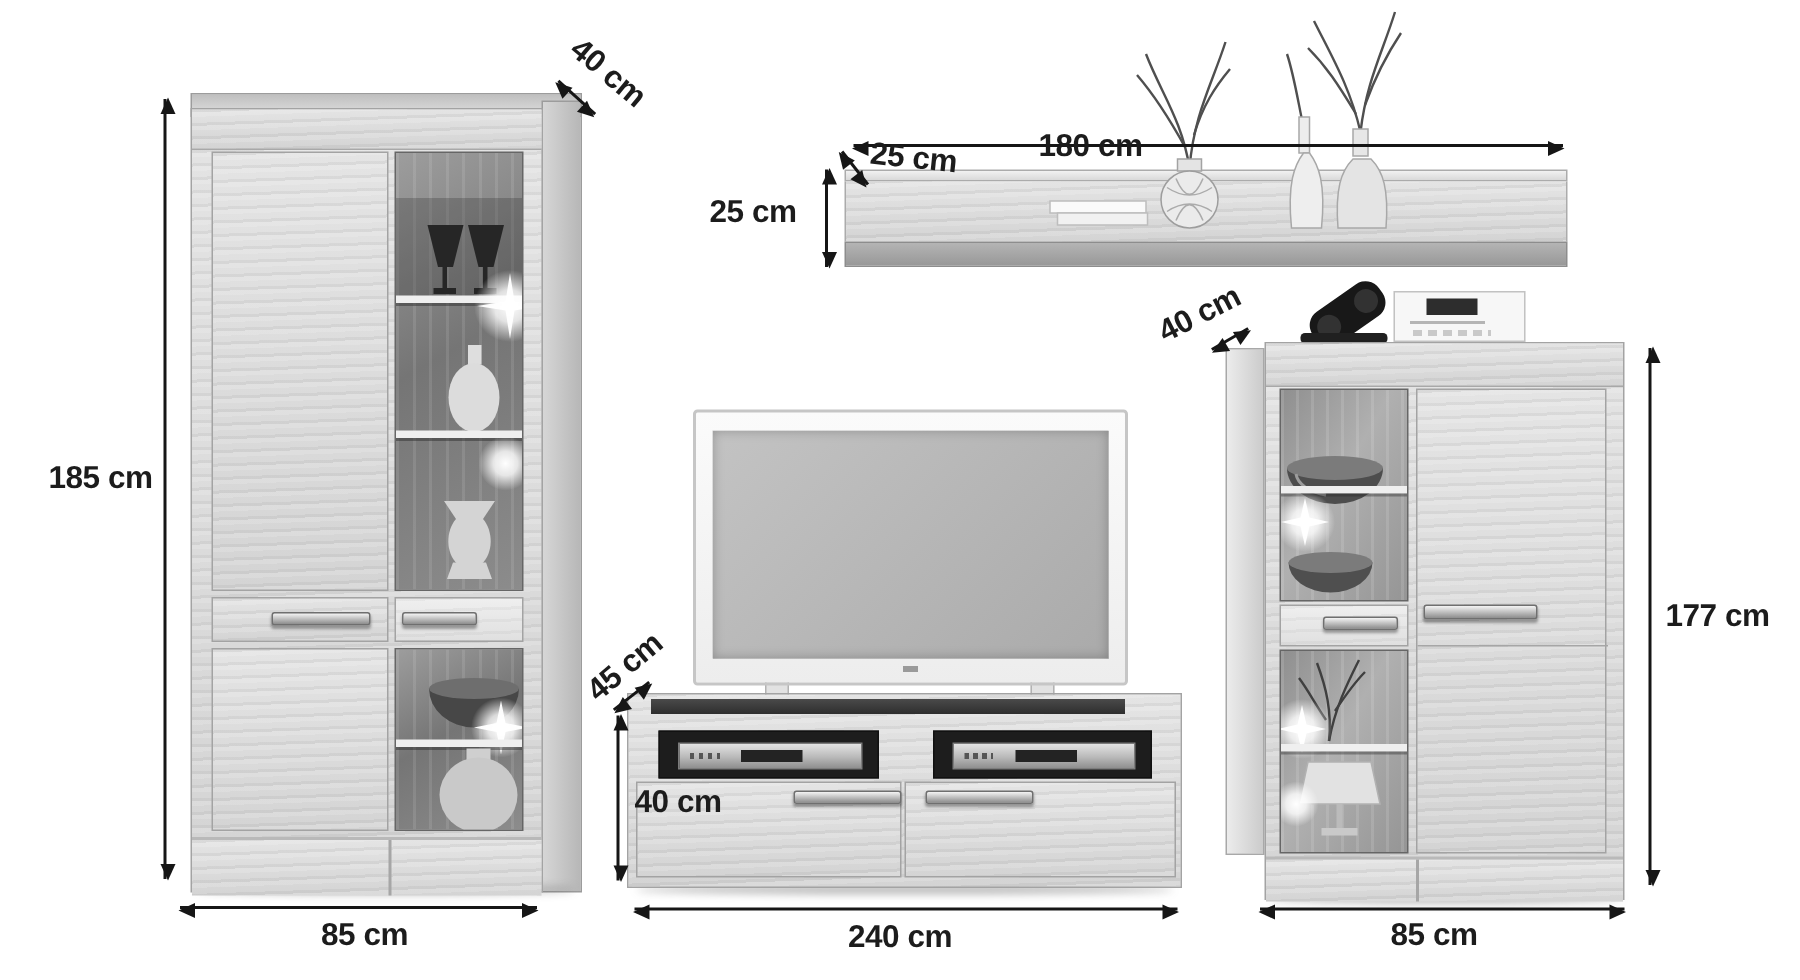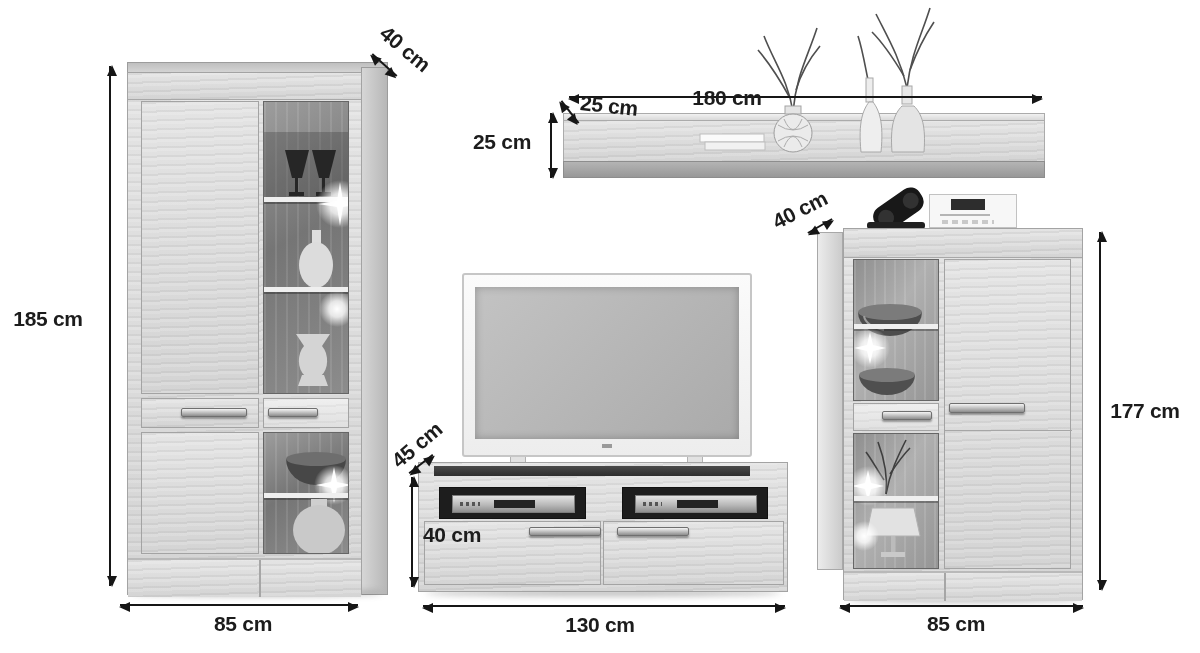--- a/index.html
+++ b/index.html
@@ -140,21 +140,21 @@
         </svg>
       </div>
 
       <div class="abs grain" style="left:0;top:485px;width:233px;height:37px;border-top:2px solid #b9b9b9;">
         <div class="seam" style="left:131px;top:0;width:2px;height:37px;"></div>
       </div>
     </div>
   </div>
 
   <div class="varrow darrow" style="left:109px;top:66px;height:520px;"></div>
-  <div class="dim" style="left:4px;top:308px;width:88px;">185 cm</div>
+  <div class="dim" style="left:23px;top:308px;width:88px;">185 cm</div>
   <div class="dim" style="left:373px;top:38px;width:64px;transform:rotate(40deg);">40 cm</div>
   <div class="harrow darrow" style="left:368px;top:64px;width:33px;transform:rotate(42deg);"></div>
   <div class="harrow" style="left:120px;top:604px;width:238px;"></div>
   <div class="dim" style="left:199px;top:613px;width:88px;">85 cm</div>
 
   <div class="abs" style="left:558px;top:0;width:492px;height:185px;">
     <div class="abs" style="left:5px;top:113px;width:482px;height:8px;background:linear-gradient(180deg,#f1f1f1,#d9d9d9);border:1px solid #ababab;box-sizing:border-box;"></div>
     <div class="abs grain" style="left:5px;top:121px;width:482px;height:40px;border-left:1px solid #ababab;border-right:1px solid #ababab;box-sizing:border-box;"></div>
     <div class="abs" style="left:5px;top:161px;width:482px;height:17px;background:linear-gradient(180deg,#b4b4b4,#989898);border:1px solid #8d8d8d;box-sizing:border-box;"></div>
     <svg class="abs" style="left:120px;top:0;" width="260" height="162" viewBox="0 0 260 162">
@@ -233,21 +233,21 @@
         <div class="handle" style="left:13px;top:5px;width:72px;height:9px;"></div>
       </div>
     </div>
   </div>
 
   <div class="dim" style="left:385px;top:434px;width:64px;transform:rotate(-40deg);">45 cm</div>
   <div class="harrow darrow" style="left:406px;top:463px;width:30px;transform:rotate(-38deg);"></div>
   <div class="varrow darrow" style="left:411px;top:477px;height:110px;"></div>
   <div class="dim" style="left:417px;top:524px;width:70px;">40 cm</div>
   <div class="harrow" style="left:423px;top:605px;width:362px;"></div>
-  <div class="dim" style="left:556px;top:614px;width:88px;">130 cm</div>
+  <div class="dim" style="left:556px;top:614px;width:88px;">240 cm</div>
 
   <div class="abs" style="left:815px;top:180px;width:278px;height:425px;">
 
     <svg class="abs" style="left:42px;top:1px;" width="78" height="49" viewBox="0 0 78 49">
       <g transform="rotate(-35 40 28)">
         <rect x="14" y="16" rx="11" width="54" height="26" fill="#181818"></rect>
         <circle cx="26" cy="29" r="8" fill="#323232"></circle>
           <circle cx="56" cy="29" r="8" fill="#323232"></circle>
       </g>
       <rect x="10" y="41" width="58" height="7" rx="3" fill="#202020"></rect>

